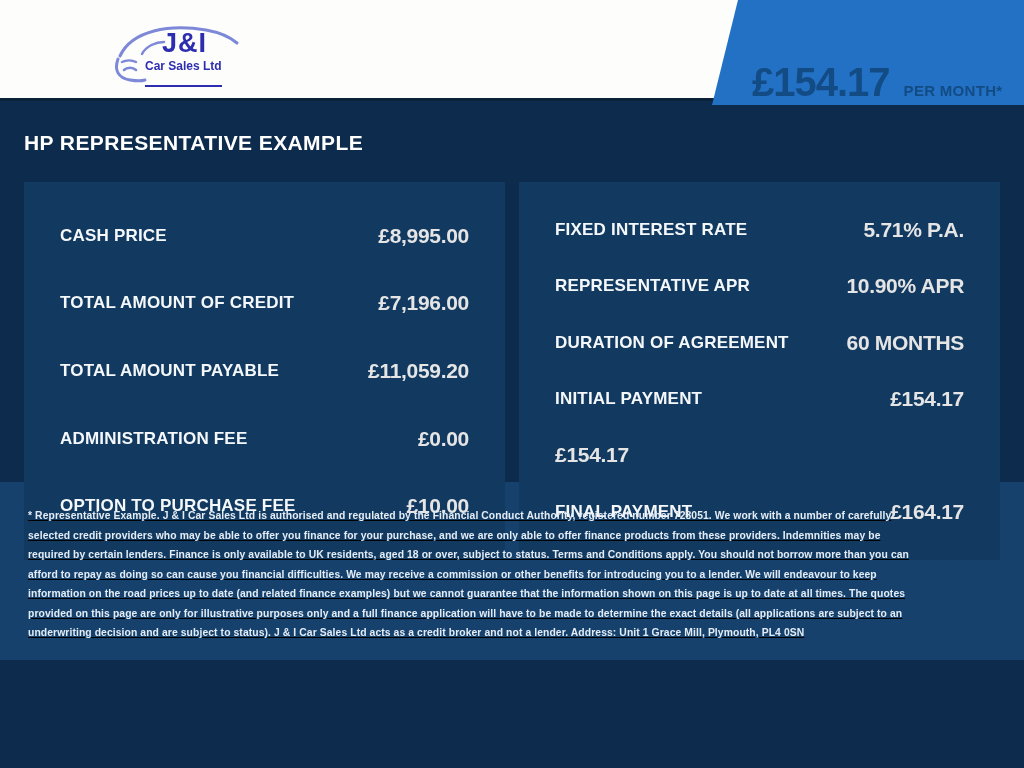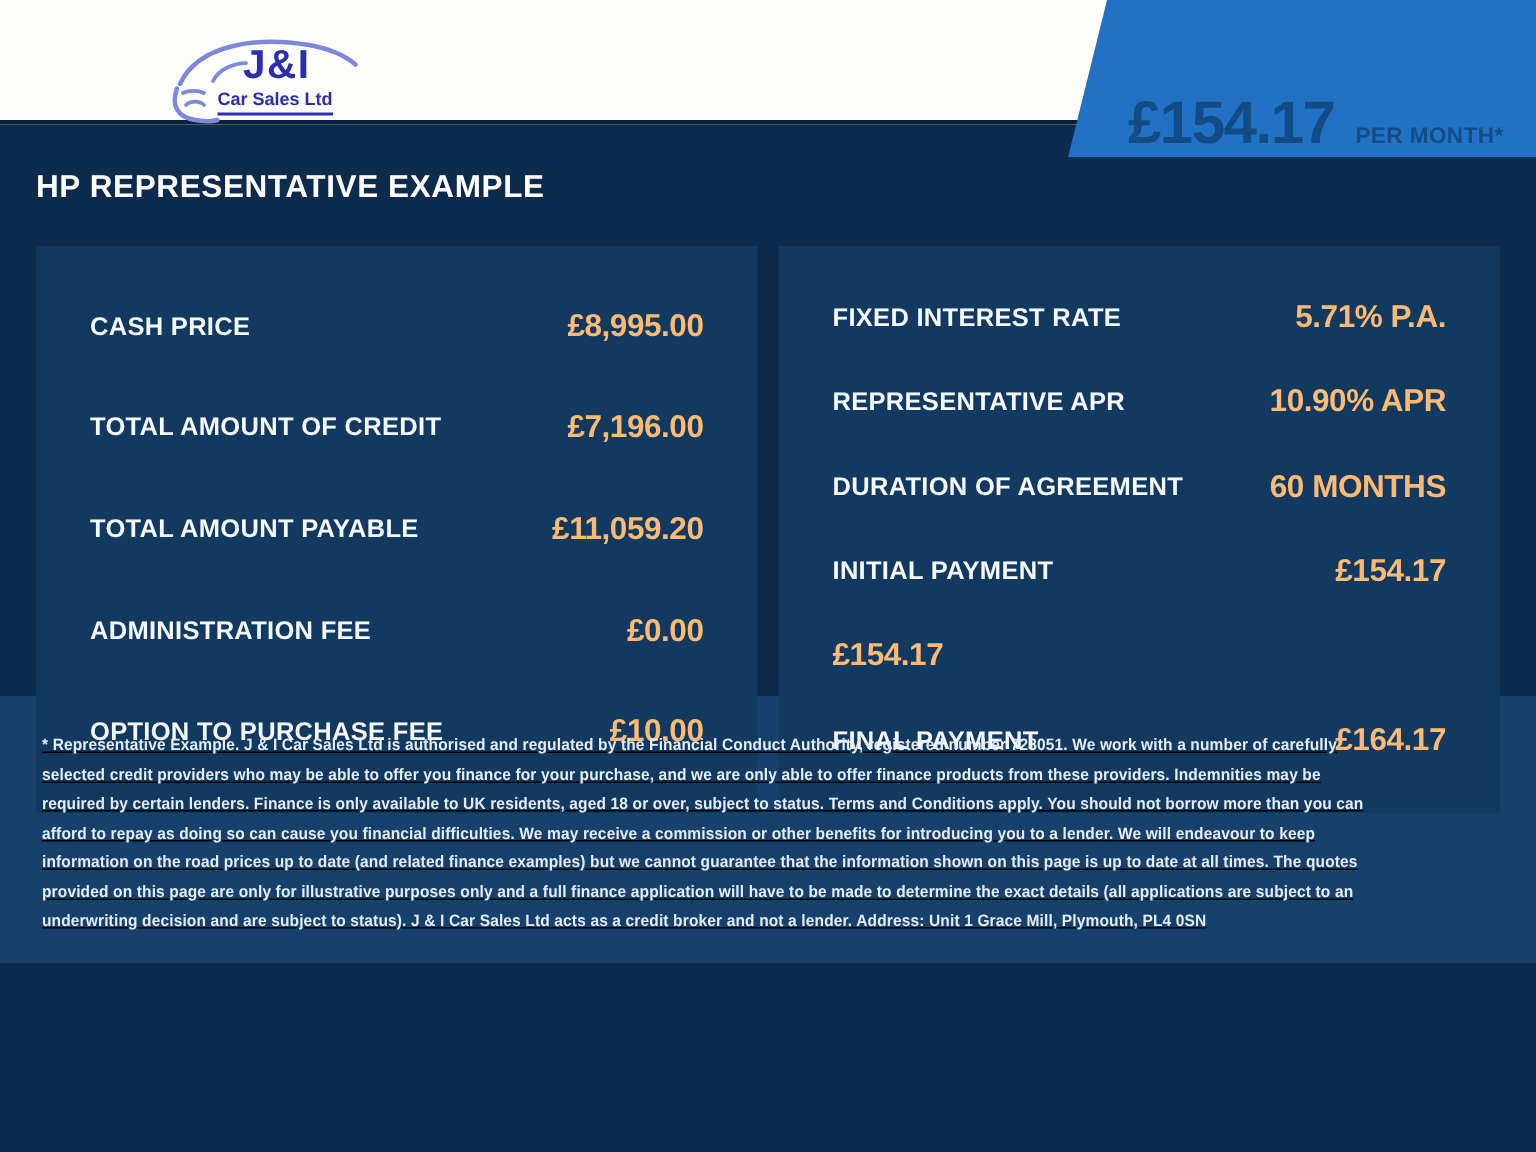--- a/index.html
+++ b/index.html
@@ -10,21 +10,21 @@
     position: relative;
     width: 1024px;
     height: 768px;
     overflow: hidden;
     background: #0d2b4c;
   }
 
   
   .header {
     position: relative;
-    height: 83px;
+    height: 101px;
     background: #fdfdfc;
     border-bottom: 3px solid #0a2138;
   }
 
   .logo {
     position: absolute;
     left: 112px;
     top: 20px;
     width: 130px;
     height: 66px;
@@ -40,21 +40,21 @@
     letter-spacing: 1px;
   }
   .logo-sub {
     position: absolute;
     left: 33px;
     top: 39px;
     font-size: 12px;
     font-weight: bold;
     color: #2d2db0;
     border-bottom: 2px solid #2d2db0;
-    padding-bottom: 2px;
+    padding-bottom: 12px;
     white-space: nowrap;
   }
 
   .price-banner {
     position: absolute;
     top: 0;
     right: 0;
     width: 312px;
     height: 105px;
     background: #2371c5;
@@ -119,21 +119,21 @@
   .row .lbl {
     font-size: 17px;
     font-weight: bold;
     color: #f5f8fb;
     letter-spacing: 0.2px;
     white-space: nowrap;
   }
   .row .val {
     font-size: 21px;
     font-weight: bold;
-    color: #fdba74;
+    color: #e5e5e5;
     letter-spacing: -0.3px;
     white-space: nowrap;
   }
 
   
   .disclaimer {
     height: 178px;
     background: #16416c;
     padding: 24px 0 0 28px;
     text-decoration: underline;

